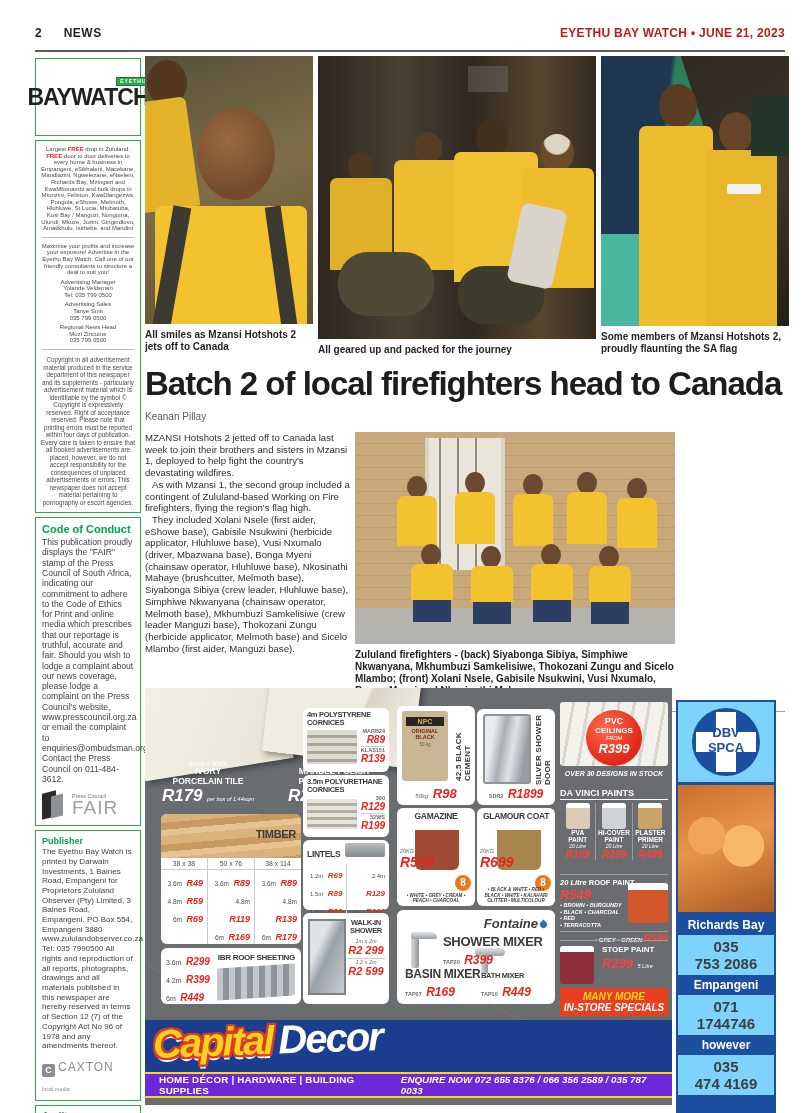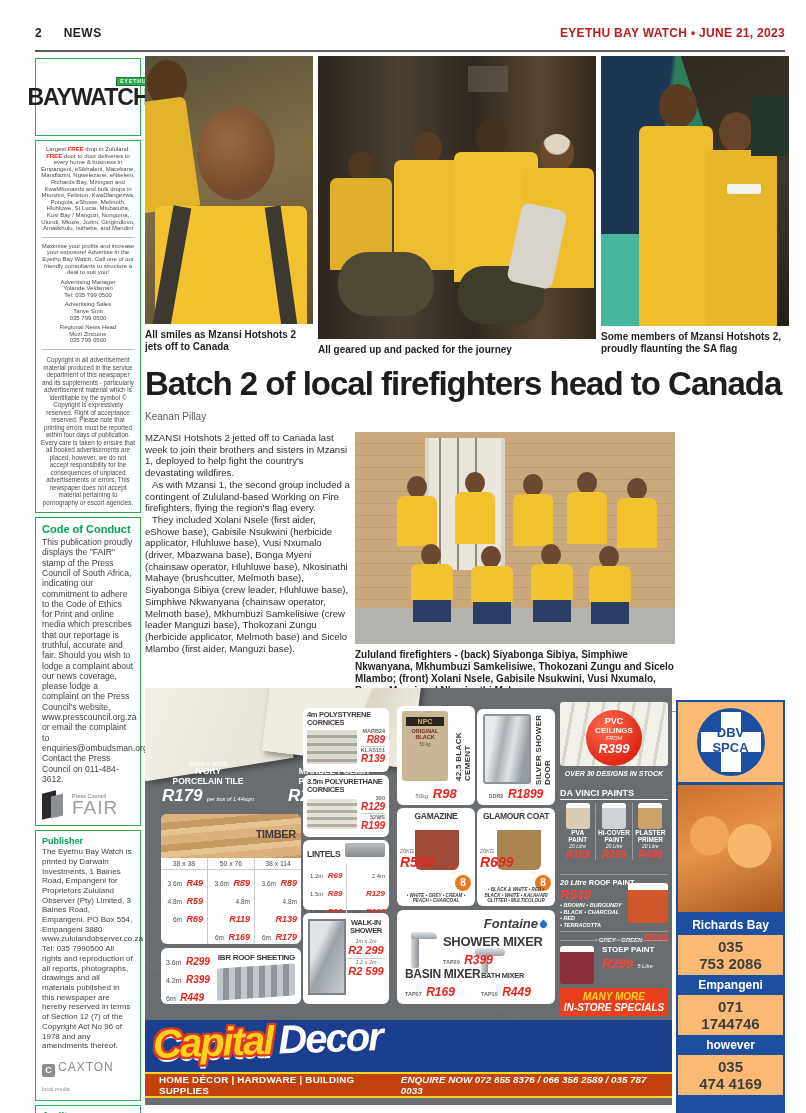--- a/index.html
+++ b/index.html
@@ -64,29 +64,29 @@
   .vtxt{writing-mode:vertical-rl;transform:rotate(180deg);font-weight:bold;font-size:8px;color:#3a3a3c;letter-spacing:.3px;}
   .tileprices{position:absolute;left:0;top:72px;width:252px;display:flex;color:#fff;text-align:center;}
   .tileprices .tp{width:126px;}
   .tp .sz{font-size:6.5px;font-style:italic;}
   .tp .nm{font-size:8.5px;font-weight:bold;line-height:9.5px;}
   .tp .pr{font-size:17px;font-weight:bold;font-style:italic;}
   .tp .per{font-size:5.5px;font-style:italic;}
   .badge8{position:absolute;right:3px;bottom:14px;width:16px;height:16px;border-radius:50%;background:#e87b22;color:#fff;font-size:10px;font-weight:bold;text-align:center;line-height:16px;border:1px solid #fff;}
   .colors{font-size:4.6px;font-style:italic;font-weight:bold;color:#3a3a3c;line-height:5.6px;text-align:center;}
   .banner-blue{position:absolute;left:0;top:332px;width:527px;height:52px;background:#1c3e8f;}
-  .banner-strip{position:absolute;left:0;top:384px;width:527px;height:26px;background:#c2410c;border-top:2.5px solid #f8d61c;border-bottom:2.5px solid #f8d61c;box-sizing:border-box;display:flex;align-items:center;}
+  .banner-strip{position:absolute;left:0;top:384px;width:527px;height:26px;background:#6d28d9;border-top:2.5px solid #f8d61c;border-bottom:2.5px solid #f8d61c;box-sizing:border-box;display:flex;align-items:center;}
   .cd-logo{position:absolute;left:8px;top:330px;font-weight:900;font-style:italic;font-size:40px;letter-spacing:-2px;transform:rotate(-2deg);white-space:nowrap;z-index:3;}
   .cd1{color:#ffd21e;text-shadow:-2px 0 #e03a22,2px 0 #e03a22,0 -2px #e03a22,0 2px #e03a22,-2px -2px #e03a22,2px 2px #e03a22,-2px 2px #e03a22,2px -2px #e03a22, 0 4px 0 #fff;}
   .cd2{color:#fff;margin-left:6px;text-shadow:-2px 0 #1c3e8f,2px 0 #1c3e8f,0 -2px #1c3e8f,0 2px #1c3e8f,-2px -2px #1c3e8f,2px 2px #1c3e8f,-2px 2px #1c3e8f,2px -2px #1c3e8f;}
   .hw-ess{position:absolute;right:10px;top:344px;color:#fff;font-size:21px;font-weight:900;font-style:italic;letter-spacing:-.5px;}
   .strip-l{color:#fff;font-size:9.8px;font-weight:bold;margin-left:14px;letter-spacing:.2px;}
   .strip-r{color:#fff;font-size:9.8px;font-weight:bold;font-style:italic;margin-left:auto;margin-right:8px;}
   
-  .spca{position:absolute;left:676px;top:700px;width:109px;height:413px;background:#fdba74;border:2.5px solid #1d4fa0;box-sizing:border-box;display:flex;flex-direction:column;}
+  .spca{position:absolute;left:676px;top:700px;width:100px;height:413px;background:#7dd3fc;border:2.5px solid #1d4fa0;box-sizing:border-box;display:flex;flex-direction:column;}
   .spca-logo{height:80px;display:flex;align-items:center;justify-content:center;}
   .cross-circle{position:relative;width:68px;height:68px;border-radius:50%;background:#1d4fa0;overflow:hidden;}
   .cross-circle .cv{position:absolute;left:24px;top:4px;width:20px;height:60px;background:#fff;}
   .cross-circle .chz{position:absolute;left:4px;top:24px;width:60px;height:20px;background:#fff;}
   .cross-txt{position:absolute;left:0;top:17px;width:68px;text-align:center;color:#1d4fa0;font-weight:900;font-size:13px;line-height:15px;z-index:2;}
   .kittens{height:127px;background:
      radial-gradient(circle at 30% 40%, #f0a45c 0 18%, transparent 19%),
      radial-gradient(circle at 68% 48%, #f7b86e 0 22%, transparent 23%),
      linear-gradient(160deg,#c96f2e,#e8944a 45%,#a85a22);border-top:3px solid #1d4fa0;border-bottom:3px solid #1d4fa0;}
   .town{background:#1d4fa0;color:#fff;font-size:12px;font-weight:bold;text-align:center;padding:3px 0;}
@@ -210,21 +210,21 @@
         <div class="caption">Some members of Mzansi Hotshots 2, proudly flaunting the SA flag</div>
       </div>
     </div>
 
     <div class="headline">Batch 2 of local firefighters head to Canada</div>
     <div class="byline">Keanan Pillay</div>
 
     <div class="art-row">
       <div class="body-col">
         <p>MZANSI Hotshots 2 jetted off to Canada last week to join their brothers and sisters in Mzansi 1, deployed to help fight the country's devastating wildfires.</p>
-        <p>As with Mzansi 1, the second group included a contingent of Zululand-based Working on Fire firefighters, flying the region's flag every.</p>
+        <p>As with Mzansi 1, the second group included a contingent of Zululand-based Working on Fire firefighters, flying the region's flag high.</p>
         <p>They included Xolani Nsele (first aider, eShowe base), Gabisile Nsukwini (herbicide applicator, Hluhluwe base), Vusi Nxumalo (driver, Mbazwana base), Bonga Myeni (chainsaw operator, Hluhluwe base), Nkosinathi Mahaye (brushcutter, Melmoth base), Siyabonga Sibiya (crew leader, Hluhluwe base), Simphiwe Nkwanyana (chainsaw operator, Melmoth base), Mkhumbuzi Samkelisiwe (crew leader Manguzi base), Thokozani Zungu (herbicide applicator, Melmoth base) and Sicelo Mlambo (first aider, Manguzi base).</p>
       </div>
       <div class="photo-col">
         <div class="photo" style="width:320px;height:212px;background:repeating-linear-gradient(180deg,#c9a87b 0 11px,#bd9c6f 11px 12px)">
           <i class="sh" style="left:70px;top:6px;width:72px;height:132px;background:#e9e5db;border-left:4px solid #d8d4c8;border-right:4px solid #d8d4c8"></i>
           <i class="sh" style="left:84px;top:6px;width:2px;height:132px;background:#8f8b80"></i>
           <i class="sh" style="left:102px;top:6px;width:2px;height:132px;background:#8f8b80"></i>
           <i class="sh" style="left:120px;top:6px;width:2px;height:132px;background:#8f8b80"></i>
           <i class="sh" style="left:0;bottom:0;width:320px;height:36px;background:#b5b3ae"></i>
           <i class="sh head" style="left:52px;top:44px;width:20px;height:22px"></i>

